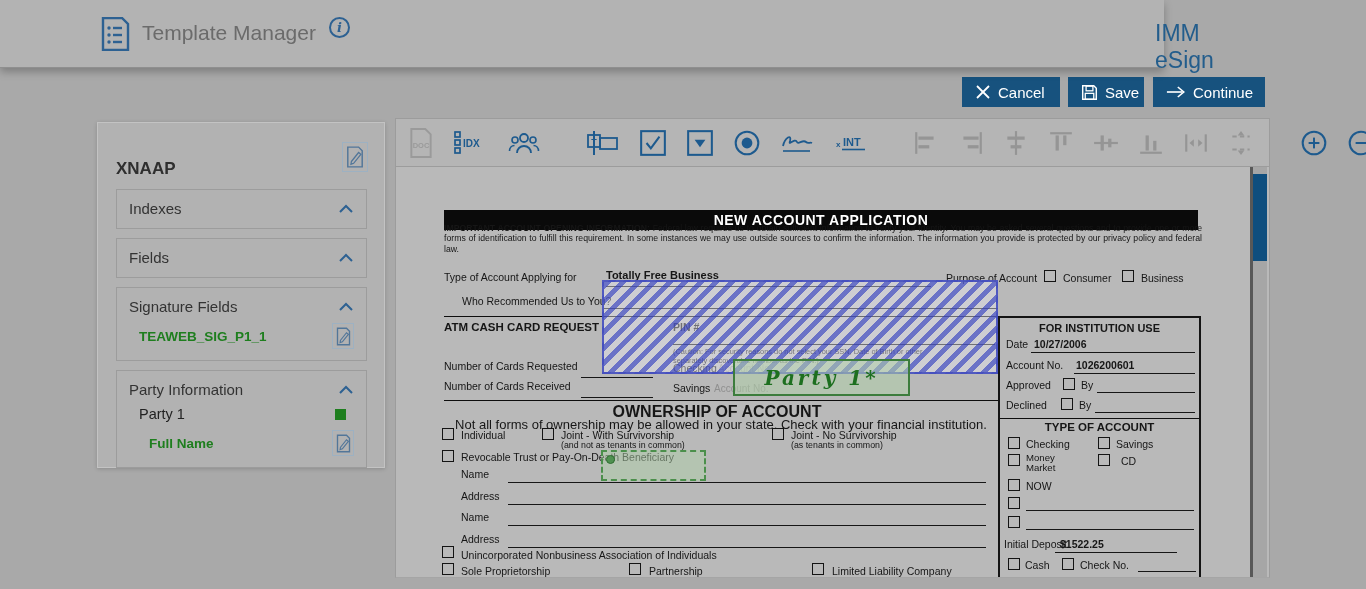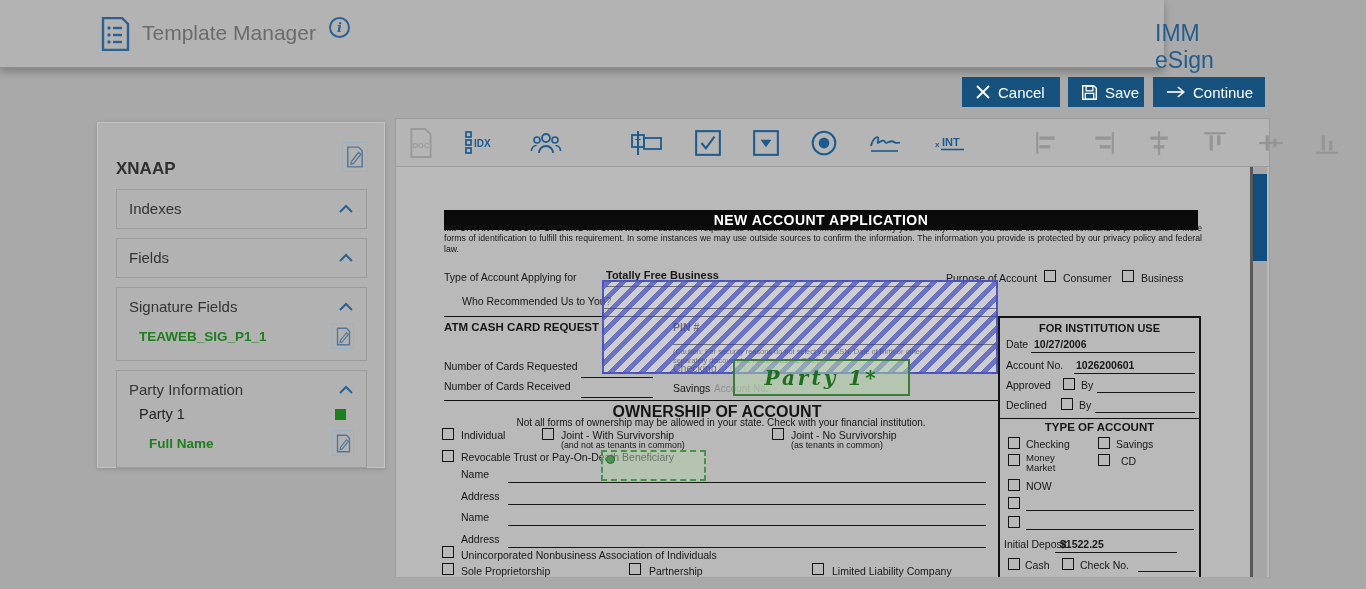--- a/index.html
+++ b/index.html
@@ -37,39 +37,39 @@
   .sb-box-label { font-size:15px; color:#333; }
   .sb-item-row { display:flex; justify-content:space-between; align-items:center; margin-top:8px; }
   .sb-green { color:#1e7e1e; font-weight:bold; font-size:13.5px; }
   .sb-party { font-size:14.5px; color:#222; padding-left:10px; }
   .sb-field { padding-left:20px; }
   .gsq { width:11px; height:11px; background:#1e7e1e; margin-right:8px; }
   .icon-btn.small { width:22px; height:26px; }
 
   
   .toolbar { position:absolute; left:395px; top:118px; width:875px; height:49px; background:#b5b5b5;
-             border:1px solid #9c9c9c; display:flex; align-items:center; padding:0 12px; gap:30px; }
+             border:1px solid #9c9c9c; display:flex; align-items:center; padding:0 12px; gap:19px; }
   .tb-sep { width:1px; height:34px; background:#8a8a8a; margin:0 4px; }
   .tb-ic { display:flex; align-items:center; justify-content:center; cursor:pointer; }
   .blue { color:#1d5a8e; }
   .gray { color:#959595; }
 
   
   .viewport { position:absolute; left:395px; top:167px; width:875px; height:411px; background:#b9b9b9;
               border-left:1px solid #9c9c9c; border-right:1px solid #9c9c9c; border-bottom:1px solid #a5a5a5;
               overflow:hidden; }
   .doc { position:absolute; left:0; top:0; width:855px; height:411px; color:#161616; }
 
   .titlebar { position:absolute; left:48px; top:43px; width:754px; height:20px; background:#0a0a0a; color:#fff;
               font-weight:bold; font-size:14px; text-align:center; line-height:20px; letter-spacing:.5px; }
   .para { position:absolute; left:48px; top:56px; width:758px; font-size:8.7px; line-height:10.4px; text-align:justify; }
   .dl { position:absolute; font-size:10.5px; white-space:nowrap; }
   .b { font-weight:bold; }
   .sm { font-size:7.4px; }
-  .note { font-size:10px; }
+  .note { font-size:13px; }
   .ph { color:#8f8f8f; }
   .ln { position:absolute; border-top:1.2px solid #161616; }
   .ln2 { position:absolute; border-top:1.6px solid #0e0e0e; }
   .cb { position:absolute; width:12px; height:12px; border:1.6px solid #141414; }
   .ctr { text-align:center; }
 
   .instbox { position:absolute; left:602px; top:149px; width:203px; height:280px; border:2px solid #141414; }
   .instbox .dl, .instbox .ln, .instbox .ln2, .instbox .cb { position:absolute; }
 
   .hatch { position:absolute; left:206px; top:113px; width:396px; height:94px;

